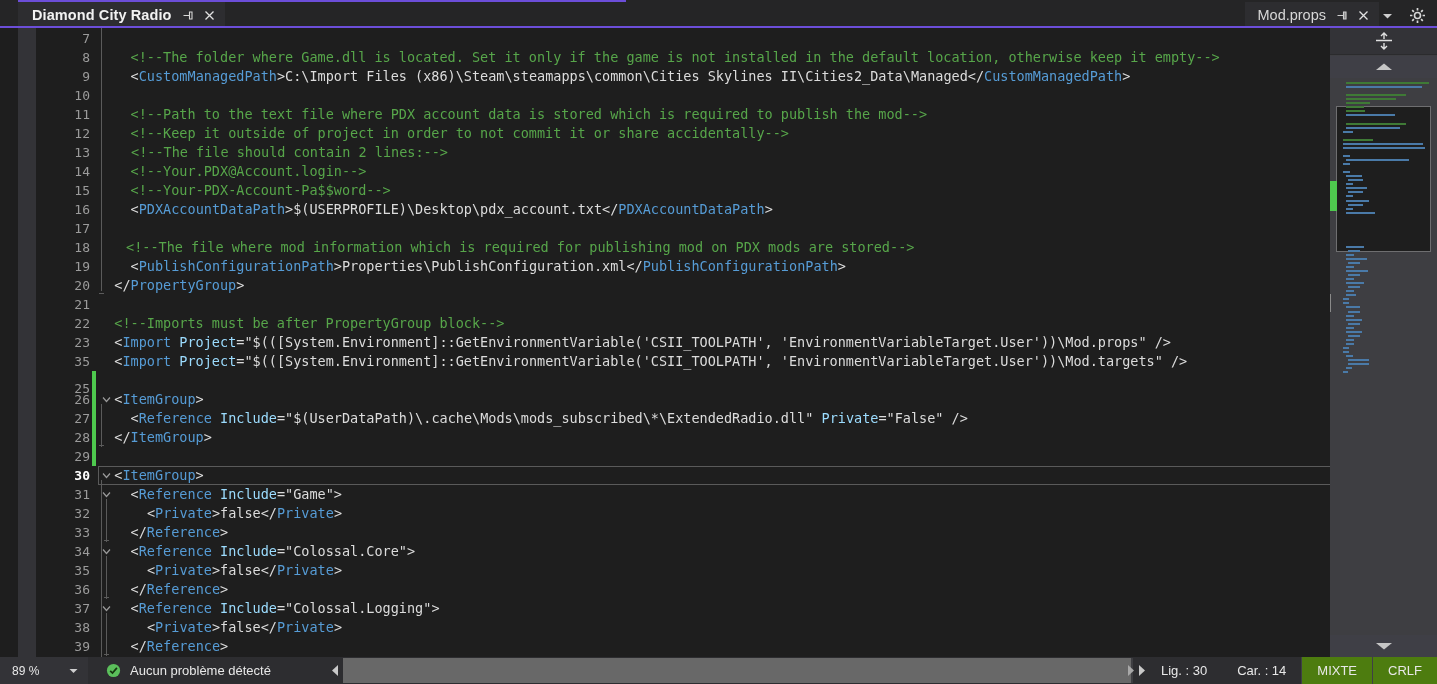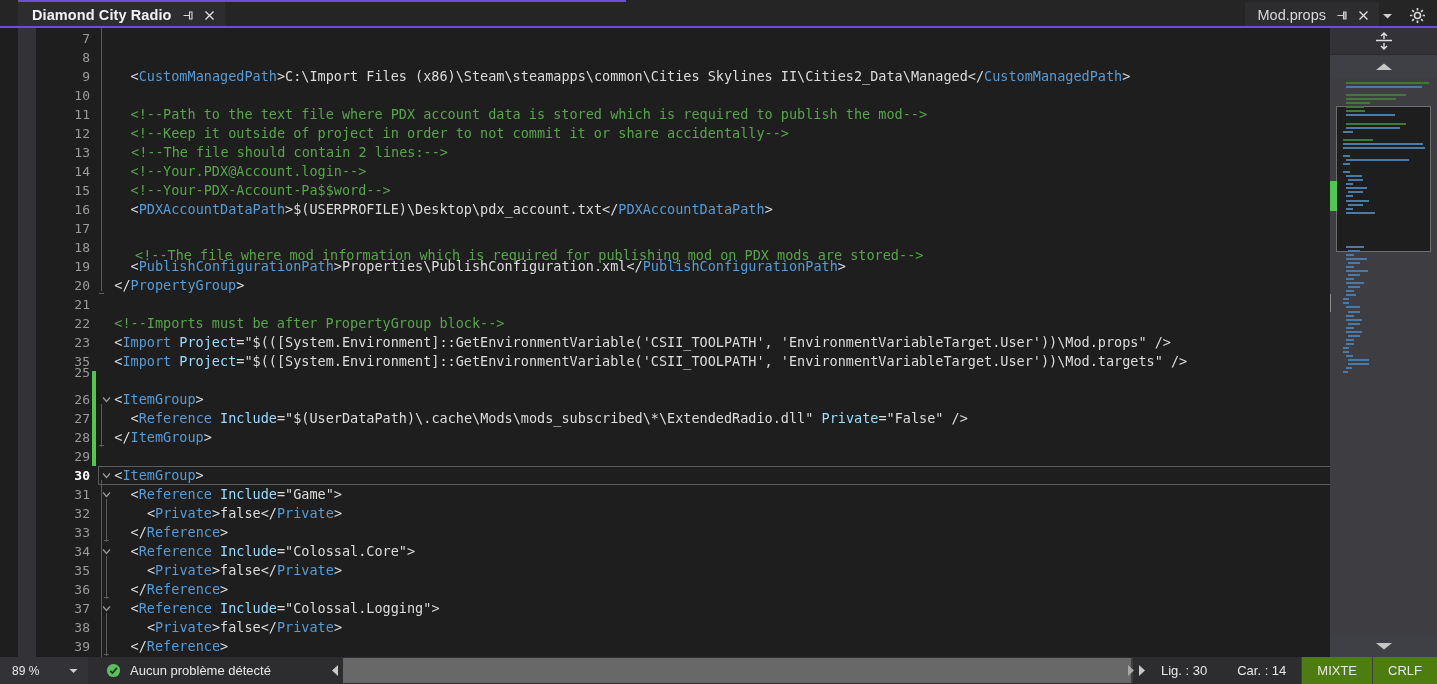--- a/index.html
+++ b/index.html
@@ -256,21 +256,21 @@
         <div class="ln" style="top: 153px;">15</div>
         <div class="ln" style="top: 172px;">16</div>
         <div class="ln" style="top: 191px;">17</div>
         <div class="ln" style="top: 210px;">18</div>
         <div class="ln" style="top: 229px;">19</div>
         <div class="ln" style="top: 248px;">20</div>
         <div class="ln" style="top: 267px;">21</div>
         <div class="ln" style="top: 286px;">22</div>
         <div class="ln" style="top: 305px;">23</div>
         <div class="ln" style="top: 324px;">35</div>
-        <div class="ln" style="top: 335px;">25</div>
+        <div class="ln" style="top: 351px;">25</div>
         <div class="ln" style="top: 362px;">26</div>
         <div class="ln" style="top: 381px;">27</div>
         <div class="ln" style="top: 400px;">28</div>
         <div class="ln" style="top: 419px;">29</div>
         <div class="ln cur" style="top: 438px;">30</div>
         <div class="ln" style="top: 457px;">31</div>
         <div class="ln" style="top: 476px;">32</div>
         <div class="ln" style="top: 495px;">33</div>
         <div class="ln" style="top: 514px;">34</div>
         <div class="ln" style="top: 533px;">35</div>
@@ -278,30 +278,31 @@
         <div class="ln" style="top: 571px;">37</div>
         <div class="ln" style="top: 590px;">38</div>
         <div class="ln" style="top: 609px;">39</div>
         <div class="ln" style="top: 628px;">40</div>
       </div>
     <div id="changebars">
         <div class="changebar" style="top: 343px; height: 95px; background: rgb(78, 201, 78);"></div>
       </div>
     <div class="code-area" id="code-area">
         <div class="row" style="top: 1px; left: 0px;"></div>
+        <div class="row" style="top: 20px; left: 32.6px;"><span class="cmt">&lt;!--The folder where Game.dll is located. Set it only if the game is not installed in the default location, otherwise keep it empty--&gt;</span></div>
         <div class="row" style="top: 39px; left: 32.6px;"><span class="pnc">&lt;</span><span class="tag">CustomManagedPath</span><span class="pnc">&gt;</span><span class="txt">C:\Import Files (x86)\Steam\steamapps\common\Cities Skylines II\Cities2_Data\Managed</span><span class="pnc">&lt;/</span><span class="tag">CustomManagedPath</span><span class="pnc">&gt;</span></div>
         <div class="row" style="top: 58px; left: 0px;"></div>
         <div class="row" style="top: 77px; left: 32.6px;"><span class="cmt">&lt;!--Path to the text file where PDX account data is stored which is required to publish the mod--&gt;</span></div>
         <div class="row" style="top: 96px; left: 32.6px;"><span class="cmt">&lt;!--Keep it outside of project in order to not commit it or share accidentally--&gt;</span></div>
         <div class="row" style="top: 115px; left: 33px; text-align: right;"><span class="cmt">&lt;!--The file should contain 2 lines:--&gt;</span></div>
         <div class="row" style="top: 134px; left: 32.6px;"><span class="cmt">&lt;!--Your.PDX@Account.login--&gt;</span></div>
         <div class="row" style="top: 153px; left: 32.6px;"><span class="cmt">&lt;!--Your-PDX-Account-Pa$$word--&gt;</span></div>
         <div class="row" style="top: 172px; left: 32.6px;"><span class="pnc">&lt;</span><span class="tag">PDXAccountDataPath</span><span class="pnc">&gt;</span><span class="txt">$(USERPROFILE)\Desktop\pdx_account.txt</span><span class="pnc">&lt;/</span><span class="tag">PDXAccountDataPath</span><span class="pnc">&gt;</span></div>
         <div class="row" style="top: 191px; left: 0px;"></div>
-        <div class="row" style="top: 210px; left: 37px; margin-top: 8px;"><span class="cmt">&lt;!--The file where mod information which is required for publishing mod on PDX mods are stored--&gt;</span></div>
+        <div class="row" style="top: 210px; left: 28px;"><span class="cmt">&lt;!--The file where mod information which is required for publishing mod on PDX mods are stored--&gt;</span></div>
         <div class="row" style="top: 229px; left: 32.6px;"><span class="pnc">&lt;</span><span class="tag">PublishConfigurationPath</span><span class="pnc">&gt;</span><span class="txt">Properties\PublishConfiguration.xml</span><span class="pnc">&lt;/</span><span class="tag">PublishConfigurationPath</span><span class="pnc">&gt;</span></div>
         <div class="row" style="top: 248px; left: 16.3px;"><span class="pnc">&lt;/</span><span class="tag">PropertyGroup</span><span class="pnc">&gt;</span></div>
         <div class="row" style="top: 267px; left: 0px;"></div>
         <div class="row" style="top: 286px; left: 16.3px;"><span class="cmt">&lt;!--Imports must be after PropertyGroup block--&gt;</span></div>
         <div class="row" style="top: 305px; left: 16.3px;"><span class="pnc">&lt;</span><span class="tag">Import</span><span class="txt"> </span><span class="attr">Project</span><span class="pnc">=</span><span class="txt">"$(([System.Environment]::GetEnvironmentVariable('CSII_TOOLPATH', 'EnvironmentVariableTarget.User'))\Mod.props"</span><span class="pnc"> /&gt;</span></div>
         <div class="row" style="top: 324px; left: 16.3px;"><span class="pnc">&lt;</span><span class="tag">Import</span><span class="txt"> </span><span class="attr">Project</span><span class="pnc">=</span><span class="txt">"$(([System.Environment]::GetEnvironmentVariable('CSII_TOOLPATH', 'EnvironmentVariableTarget.User'))\Mod.targets"</span><span class="pnc"> /&gt;</span></div>
         <div class="row" style="top: 343px; left: 0px;"></div>
         <div class="row" style="top: 362px; left: 16.3px;"><span class="pnc">&lt;</span><span class="tag">ItemGroup</span><span class="pnc">&gt;</span></div>
         <div class="row" style="top: 381px; left: 32.6px;"><span class="pnc">&lt;</span><span class="tag">Reference</span><span class="txt"> </span><span class="attr">Include</span><span class="pnc">=</span><span class="txt">"$(UserDataPath)\.cache\Mods\mods_subscribed\*\ExtendedRadio.dll"</span><span class="txt"> </span><span class="attr">Private</span><span class="pnc">=</span><span class="txt">"False"</span><span class="pnc"> /&gt;</span></div>
         <div class="row" style="top: 400px; left: 16.3px;"><span class="pnc">&lt;/</span><span class="tag">ItemGroup</span><span class="pnc">&gt;</span></div>

